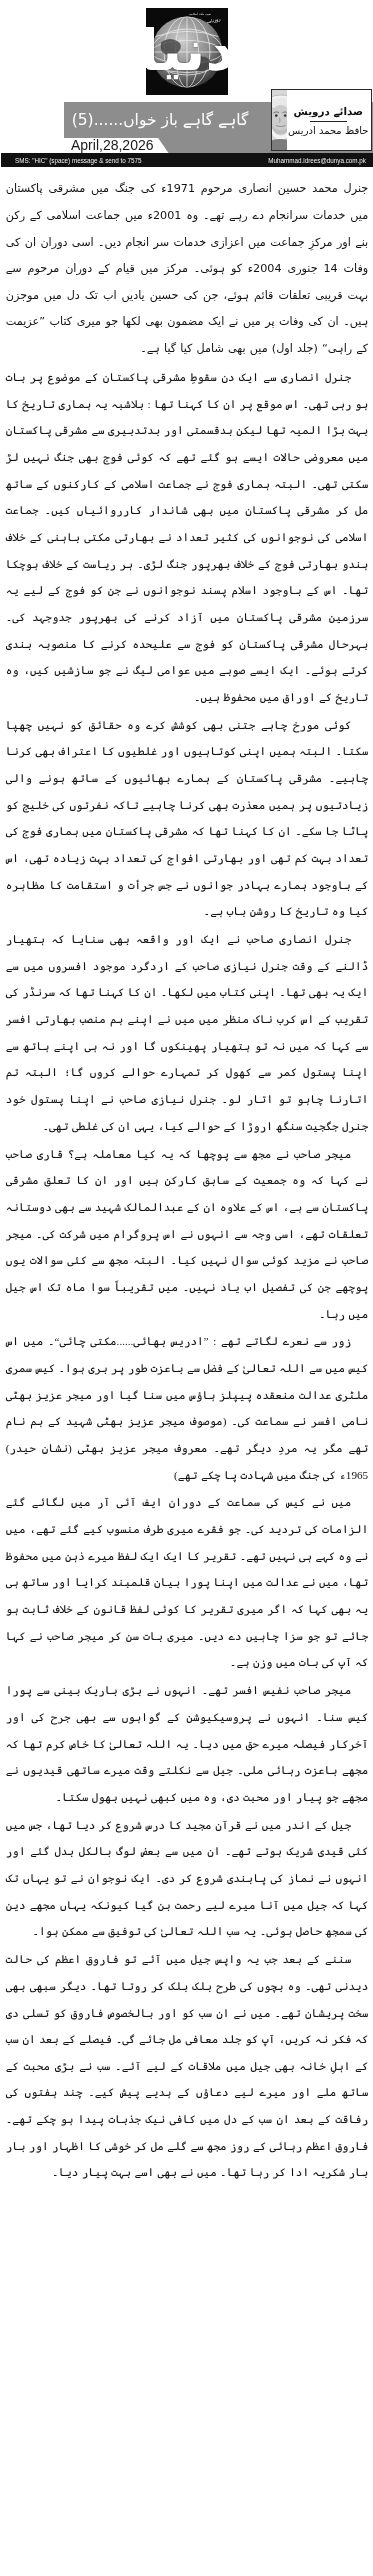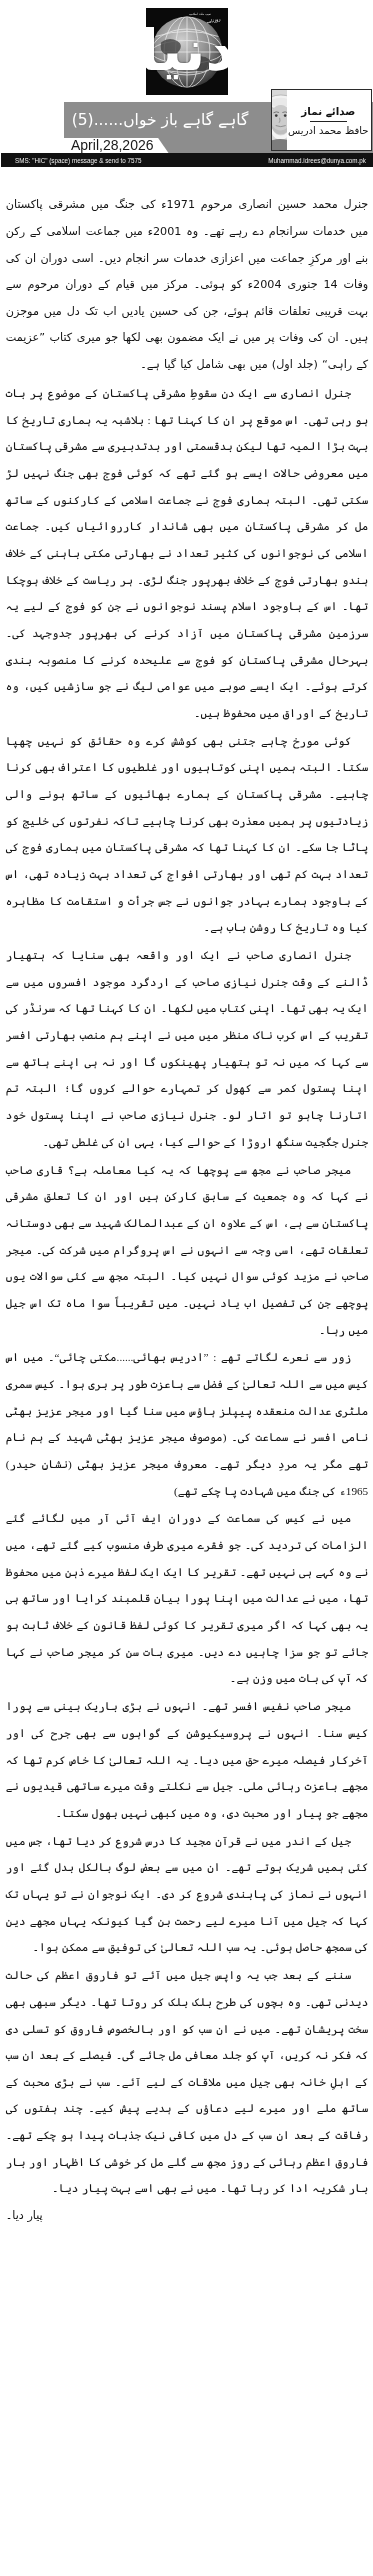--- a/index.html
+++ b/index.html
@@ -186,21 +186,20 @@
     font-size:6.3px;
   }
   .sms-left{white-space:nowrap;}
   .sms-right{white-space:nowrap;}
 
   
   .article{
     padding:9.2px 5.8px 17px 5.8px;
     box-sizing:border-box;
     direction:rtl;
-    margin-top:16px;
   }
   .para{
     font-family:"DejaVu Sans", sans-serif;
     font-size:11.2px;
     line-height:2.38;
     color:#141414;
     text-align:justify;
     text-justify:inter-word;
     margin:0 0 1.2px 0;
     direction:rtl;
@@ -256,21 +255,21 @@
       <div class="logo-word">دنیا</div>
     </div>
   </div>
 
   <div class="banner">
     <div class="banner-title">گاہے گاہے باز خواں......(5)</div>
     <div class="date-tab">April,28,2026</div>
 
     <div class="author-box">
       <div class="author-names">
-        <div class="author-column-name">صدائے نماز</div>
+        <div class="author-column-name">صدائے درویش</div>
         <div class="author-rule"></div>
         <div class="author-name">حافظ محمد ادریس</div>
       </div>
       <div class="author-photo">
         <svg viewBox="0 0 62 108" preserveAspectRatio="xMidYMid slice">
           <rect x="0" y="0" width="62" height="108" fill="#d8d8d8"></rect>
           <ellipse cx="33" cy="22" rx="25" ry="13" fill="#f2f2f2" stroke="#9a9a9a" stroke-width="1"></ellipse>
           <path d="M9 22 q24 -16 48 0 q-4 8 -24 8 q-20 0 -24 -8z" fill="#e9e9e9"></path>
           <ellipse cx="33" cy="54" rx="20" ry="26" fill="#bdbdbd"></ellipse>
           <ellipse cx="33" cy="50" rx="19" ry="23" fill="#cccccc"></ellipse>
@@ -294,19 +293,18 @@
 
   <div class="article">
     <p class="para">جنرل محمد حسین انصاری مرحوم 1971ء کی جنگ میں مشرقی پاکستان میں خدمات سرانجام دے رہے تھے۔ وہ 2001ء میں جماعت اسلامی کے رکن بنے اور مرکزِ جماعت میں اعزازی خدمات سر انجام دیں۔ اسی دوران ان کی وفات 14 جنوری 2004ء کو ہوئی۔ مرکز میں قیام کے دوران مرحوم سے بہت قریبی تعلقات قائم ہوئے، جن کی حسین یادیں اب تک دل میں موجزن ہیں۔ ان کی وفات پر میں نے ایک مضمون بھی لکھا جو میری کتاب ”عزیمت کے راہی“ (جلد اول) میں بھی شامل کیا گیا ہے۔</p>
     <p class="para indent">جنرل انصاری سے ایک دن سقوطِ مشرقی پاکستان کے موضوع پر بات ہو رہی تھی۔ اس موقع پر ان کا کہنا تھا : بلاشبہ یہ ہماری تاریخ کا بہت بڑا المیہ تھا لیکن بدقسمتی اور بدتدبیری سے مشرقی پاکستان میں معروضی حالات ایسے ہو گئے تھے کہ کوئی فوج بھی جنگ نہیں لڑ سکتی تھی۔ البتہ ہماری فوج نے جماعت اسلامی کے کارکنوں کے ساتھ مل کر مشرقی پاکستان میں بھی شاندار کارروائیاں کیں۔ جماعت اسلامی کی نوجوانوں کی کثیر تعداد نے بھارتی مکتی باہنی کے خلاف ہندو بھارتی فوج کے خلاف بھرپور جنگ لڑی۔ ہر ریاست کے خلاف ہوچکا تھا۔ اس کے باوجود اسلام پسند نوجوانوں نے جن کو فوج کے لیے یہ سرزمین مشرقی پاکستان میں آزاد کرنے کی بھرپور جدوجہد کی۔ بہرحال مشرقی پاکستان کو فوج سے علیحدہ کرنے کا منصوبہ بندی کرتے ہوئے۔ ایک ایسے صوبے میں عوامی لیگ نے جو سازشیں کیں، وہ تاریخ کے اوراق میں محفوظ ہیں۔</p>
     <p class="para indent">کوئی مورخ چاہے جتنی بھی کوشش کرے وہ حقائق کو نہیں چھپا سکتا۔ البتہ ہمیں اپنی کوتاہیوں اور غلطیوں کا اعتراف بھی کرنا چاہیے۔ مشرقی پاکستان کے ہمارے بھائیوں کے ساتھ ہونے والی زیادتیوں پر ہمیں معذرت بھی کرنا چاہیے تاکہ نفرتوں کی خلیج کو پاٹا جا سکے۔ ان کا کہنا تھا کہ مشرقی پاکستان میں ہماری فوج کی تعداد بہت کم تھی اور بھارتی افواج کی تعداد بہت زیادہ تھی، اس کے باوجود ہمارے بہادر جوانوں نے جس جرأت و استقامت کا مظاہرہ کیا وہ تاریخ کا روشن باب ہے۔</p>
     <p class="para indent">جنرل انصاری صاحب نے ایک اور واقعہ بھی سنایا کہ ہتھیار ڈالنے کے وقت جنرل نیازی صاحب کے اردگرد موجود افسروں میں سے ایک یہ بھی تھا۔ اپنی کتاب میں لکھا۔ ان کا کہنا تھا کہ سرنڈر کی تقریب کے اس کرب ناک منظر میں میں نے اپنے ہم منصب بھارتی افسر سے کہا کہ میں نہ تو ہتھیار پھینکوں گا اور نہ ہی اپنے ہاتھ سے اپنا پستول کمر سے کھول کر تمہارے حوالے کروں گا؛ البتہ تم اتارنا چاہو تو اتار لو۔ جنرل نیازی صاحب نے اپنا پستول خود جنرل جگجیت سنگھ اروڑا کے حوالے کیا، یہی ان کی غلطی تھی۔</p>
     <p class="para indent">میجر صاحب نے مجھ سے پوچھا کہ یہ کیا معاملہ ہے؟ قاری صاحب نے کہا کہ وہ جمعیت کے سابق کارکن ہیں اور ان کا تعلق مشرقی پاکستان سے ہے، اس کے علاوہ ان کے عبدالمالک شہید سے بھی دوستانہ تعلقات تھے، اسی وجہ سے انہوں نے اس پروگرام میں شرکت کی۔ میجر صاحب نے مزید کوئی سوال نہیں کیا۔ البتہ مجھ سے کئی سوالات یوں پوچھے جن کی تفصیل اب یاد نہیں۔ میں تقریباً سوا ماہ تک اس جیل میں رہا۔</p>
     <p class="para indent">زور سے نعرے لگاتے تھے : ”ادریس بھائی......مکتی چائی“۔ میں اس کیس میں سے اللہ تعالیٰ کے فضل سے باعزت طور پر بری ہوا۔ کیس سمری ملٹری عدالت منعقدہ پیپلز ہاؤس میں سنا گیا اور میجر عزیز بھٹی نامی افسر نے سماعت کی۔ (موصوف میجر عزیز بھٹی شہید کے ہم نام تھے مگر یہ مردِ دیگر تھے۔ معروف میجر عزیز بھٹی (نشانِ حیدر) 1965ء کی جنگ میں شہادت پا چکے تھے)</p>
     <p class="para indent">میں نے کیس کی سماعت کے دوران ایف آئی آر میں لگائے گئے الزامات کی تردید کی۔ جو فقرے میری طرف منسوب کیے گئے تھے، میں نے وہ کہے ہی نہیں تھے۔ تقریر کا ایک ایک لفظ میرے ذہن میں محفوظ تھا، میں نے عدالت میں اپنا پورا بیان قلمبند کرایا اور ساتھ ہی یہ بھی کہا کہ اگر میری تقریر کا کوئی لفظ قانون کے خلاف ثابت ہو جائے تو جو سزا چاہیں دے دیں۔ میری بات سن کر میجر صاحب نے کہا کہ آپ کی بات میں وزن ہے۔</p>
     <p class="para indent">میجر صاحب نفیس افسر تھے۔ انہوں نے بڑی باریک بینی سے پورا کیس سنا۔ انہوں نے پروسیکیوشن کے گواہوں سے بھی جرح کی اور آخرکار فیصلہ میرے حق میں دیا۔ یہ اللہ تعالیٰ کا خاص کرم تھا کہ مجھے باعزت رہائی ملی۔ جیل سے نکلتے وقت میرے ساتھی قیدیوں نے مجھے جو پیار اور محبت دی، وہ میں کبھی نہیں بھول سکتا۔</p>
-    <p class="para indent">جیل کے اندر میں نے قرآن مجید کا درس شروع کر دیا تھا، جس میں کئی ہمیں شریک ہوتے تھے۔ ان میں سے بعض لوگ بالکل بدل گئے اور انہوں نے نماز کی پابندی شروع کر دی۔ ایک نوجوان نے تو یہاں تک کہا کہ جیل میں آنا میرے لیے رحمت بن گیا کیونکہ یہاں مجھے دین کی سمجھ حاصل ہوئی۔ یہ سب اللہ تعالیٰ کی توفیق سے ممکن ہوا۔</p>
+    <p class="para indent">جیل کے اندر میں نے قرآن مجید کا درس شروع کر دیا تھا، جس میں کئی قیدی شریک ہوتے تھے۔ ان میں سے بعض لوگ بالکل بدل گئے اور انہوں نے نماز کی پابندی شروع کر دی۔ ایک نوجوان نے تو یہاں تک کہا کہ جیل میں آنا میرے لیے رحمت بن گیا کیونکہ یہاں مجھے دین کی سمجھ حاصل ہوئی۔ یہ سب اللہ تعالیٰ کی توفیق سے ممکن ہوا۔</p>
     <p class="para indent">سننے کے بعد جب یہ واپس جیل میں آئے تو فاروق اعظم کی حالت دیدنی تھی۔ وہ بچوں کی طرح بلک بلک کر روتا تھا۔ دیگر سبھی بھی سخت پریشان تھے۔ میں نے ان سب کو اور بالخصوص فاروق کو تسلی دی کہ فکر نہ کریں، آپ کو جلد معافی مل جائے گی۔ فیصلے کے بعد ان سب کے اہلِ خانہ بھی جیل میں ملاقات کے لیے آئے۔ سب نے بڑی محبت کے ساتھ ملے اور میرے لیے دعاؤں کے ہدیے پیش کیے۔ چند ہفتوں کی رفاقت کے بعد ان سب کے دل میں کافی نیک جذبات پیدا ہو چکے تھے۔ فاروق اعظم رہائی کے روز مجھ سے گلے مل کر خوشی کا اظہار اور بار بار شکریہ ادا کر رہا تھا۔ میں نے بھی اسے بہت پیار دیا۔</p>
-    <div class="closing">پیار دیا۔</div>
   </div>
 
 </div>
 
 
 </body></html>

